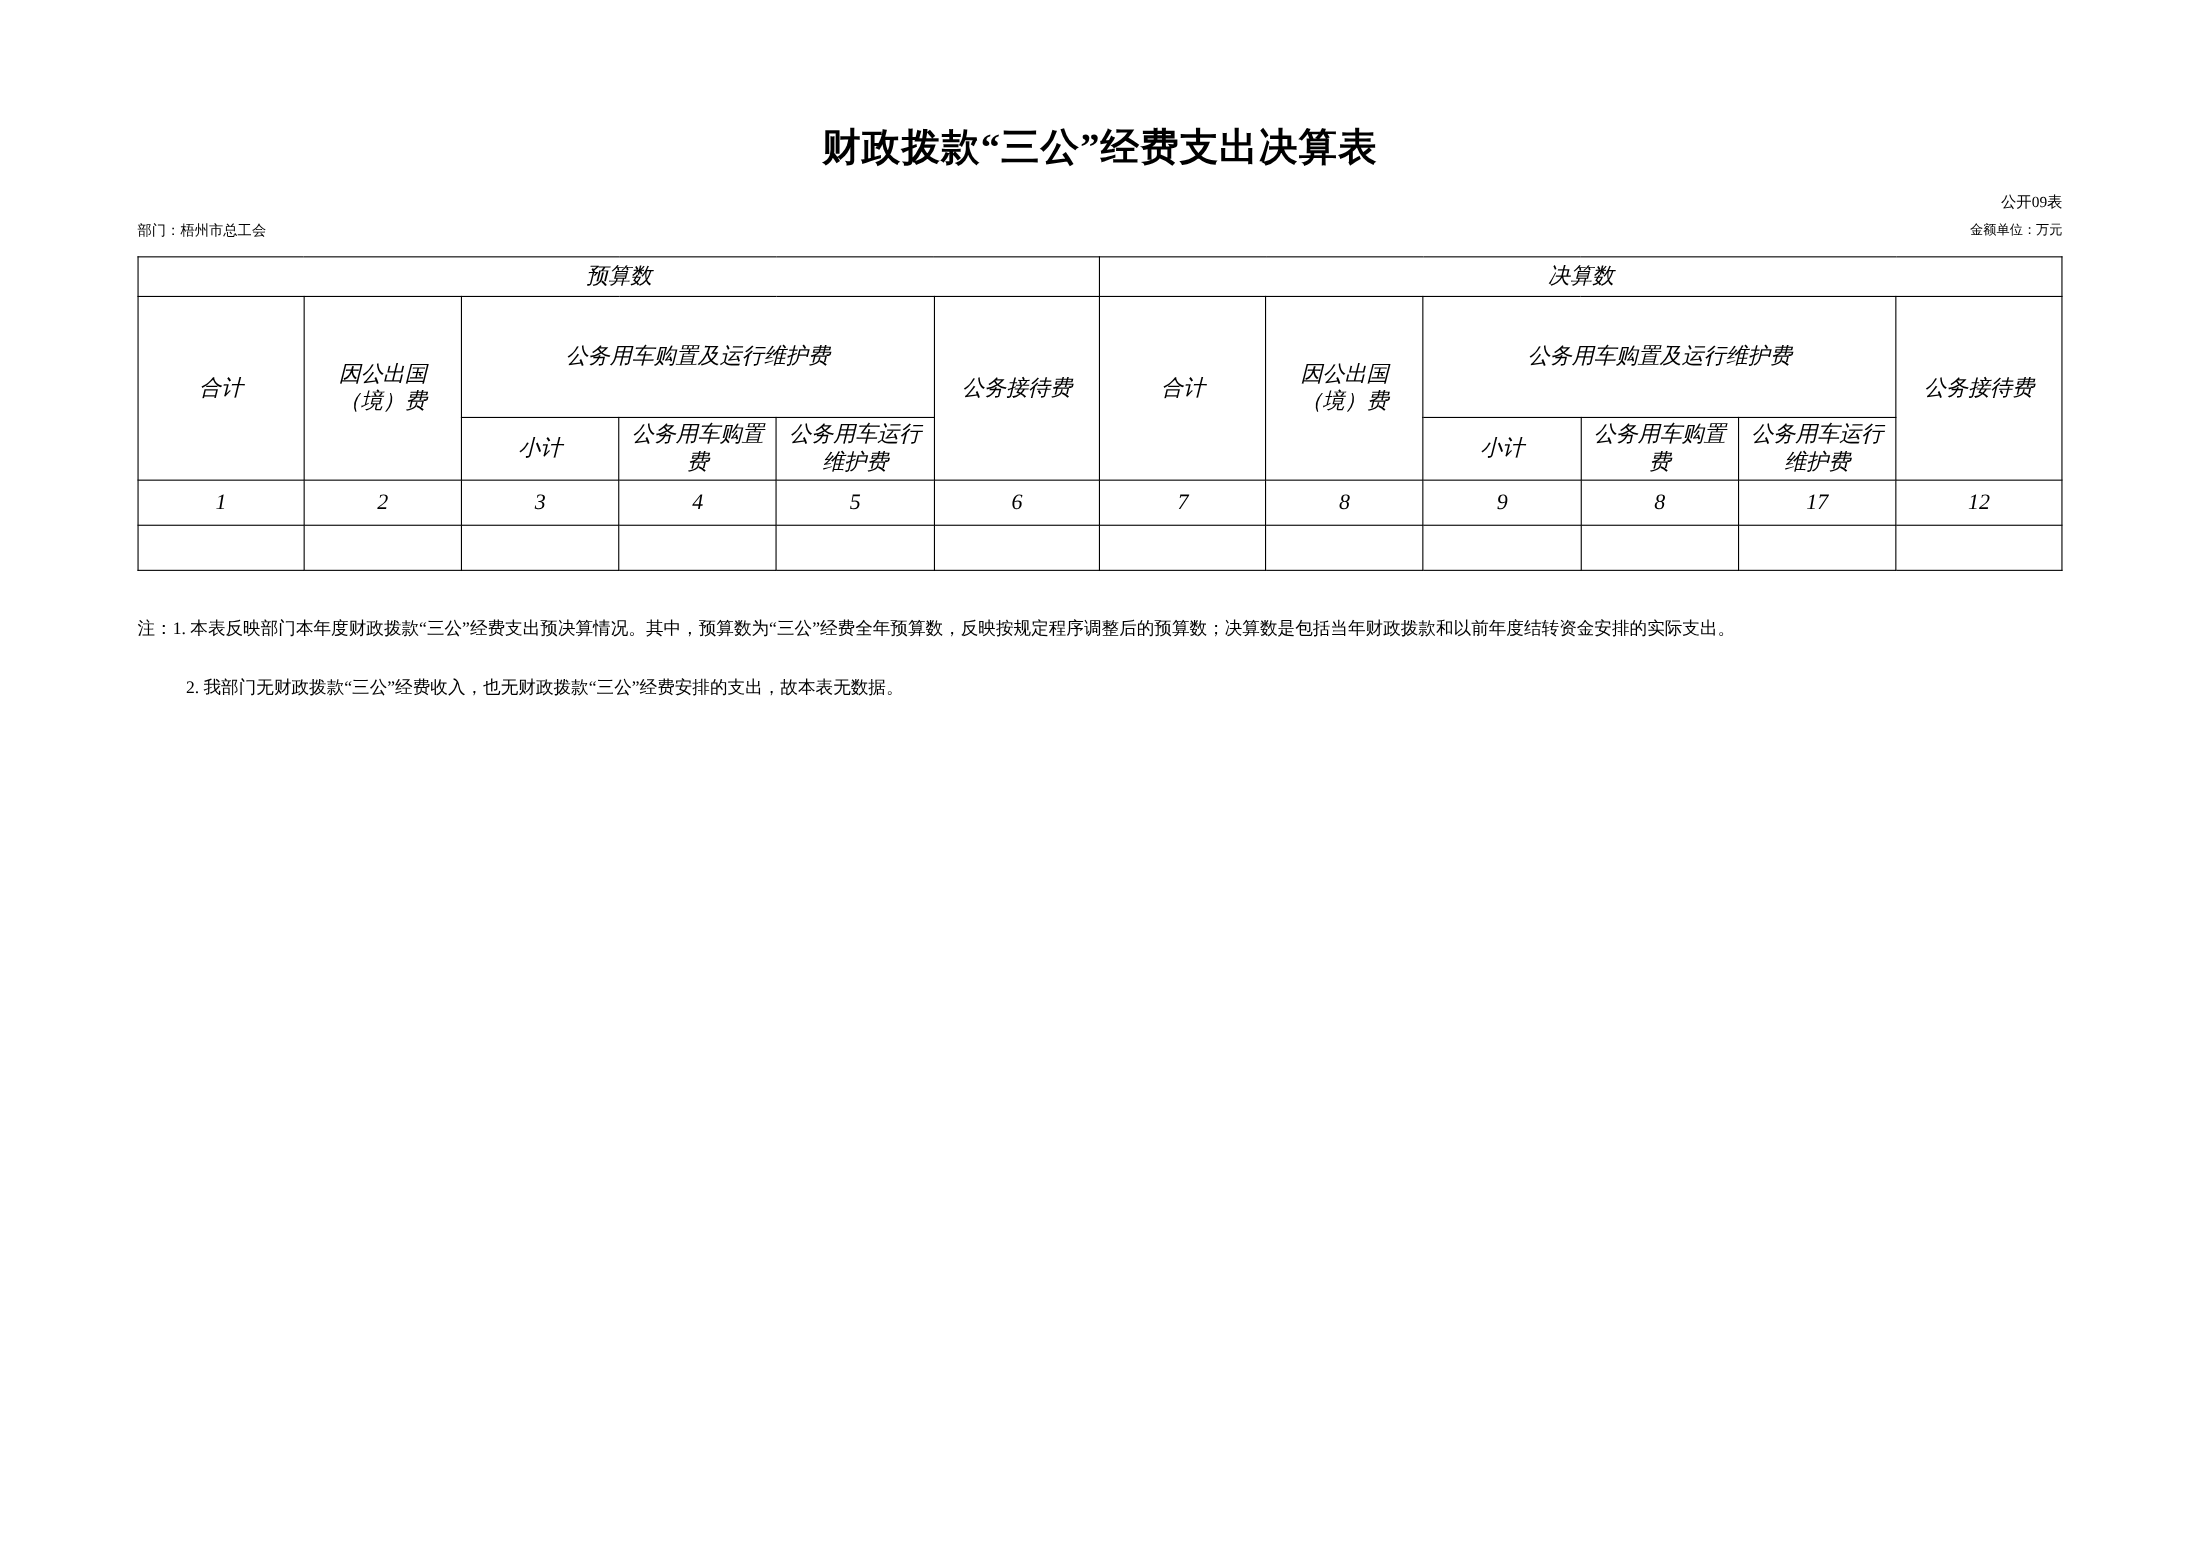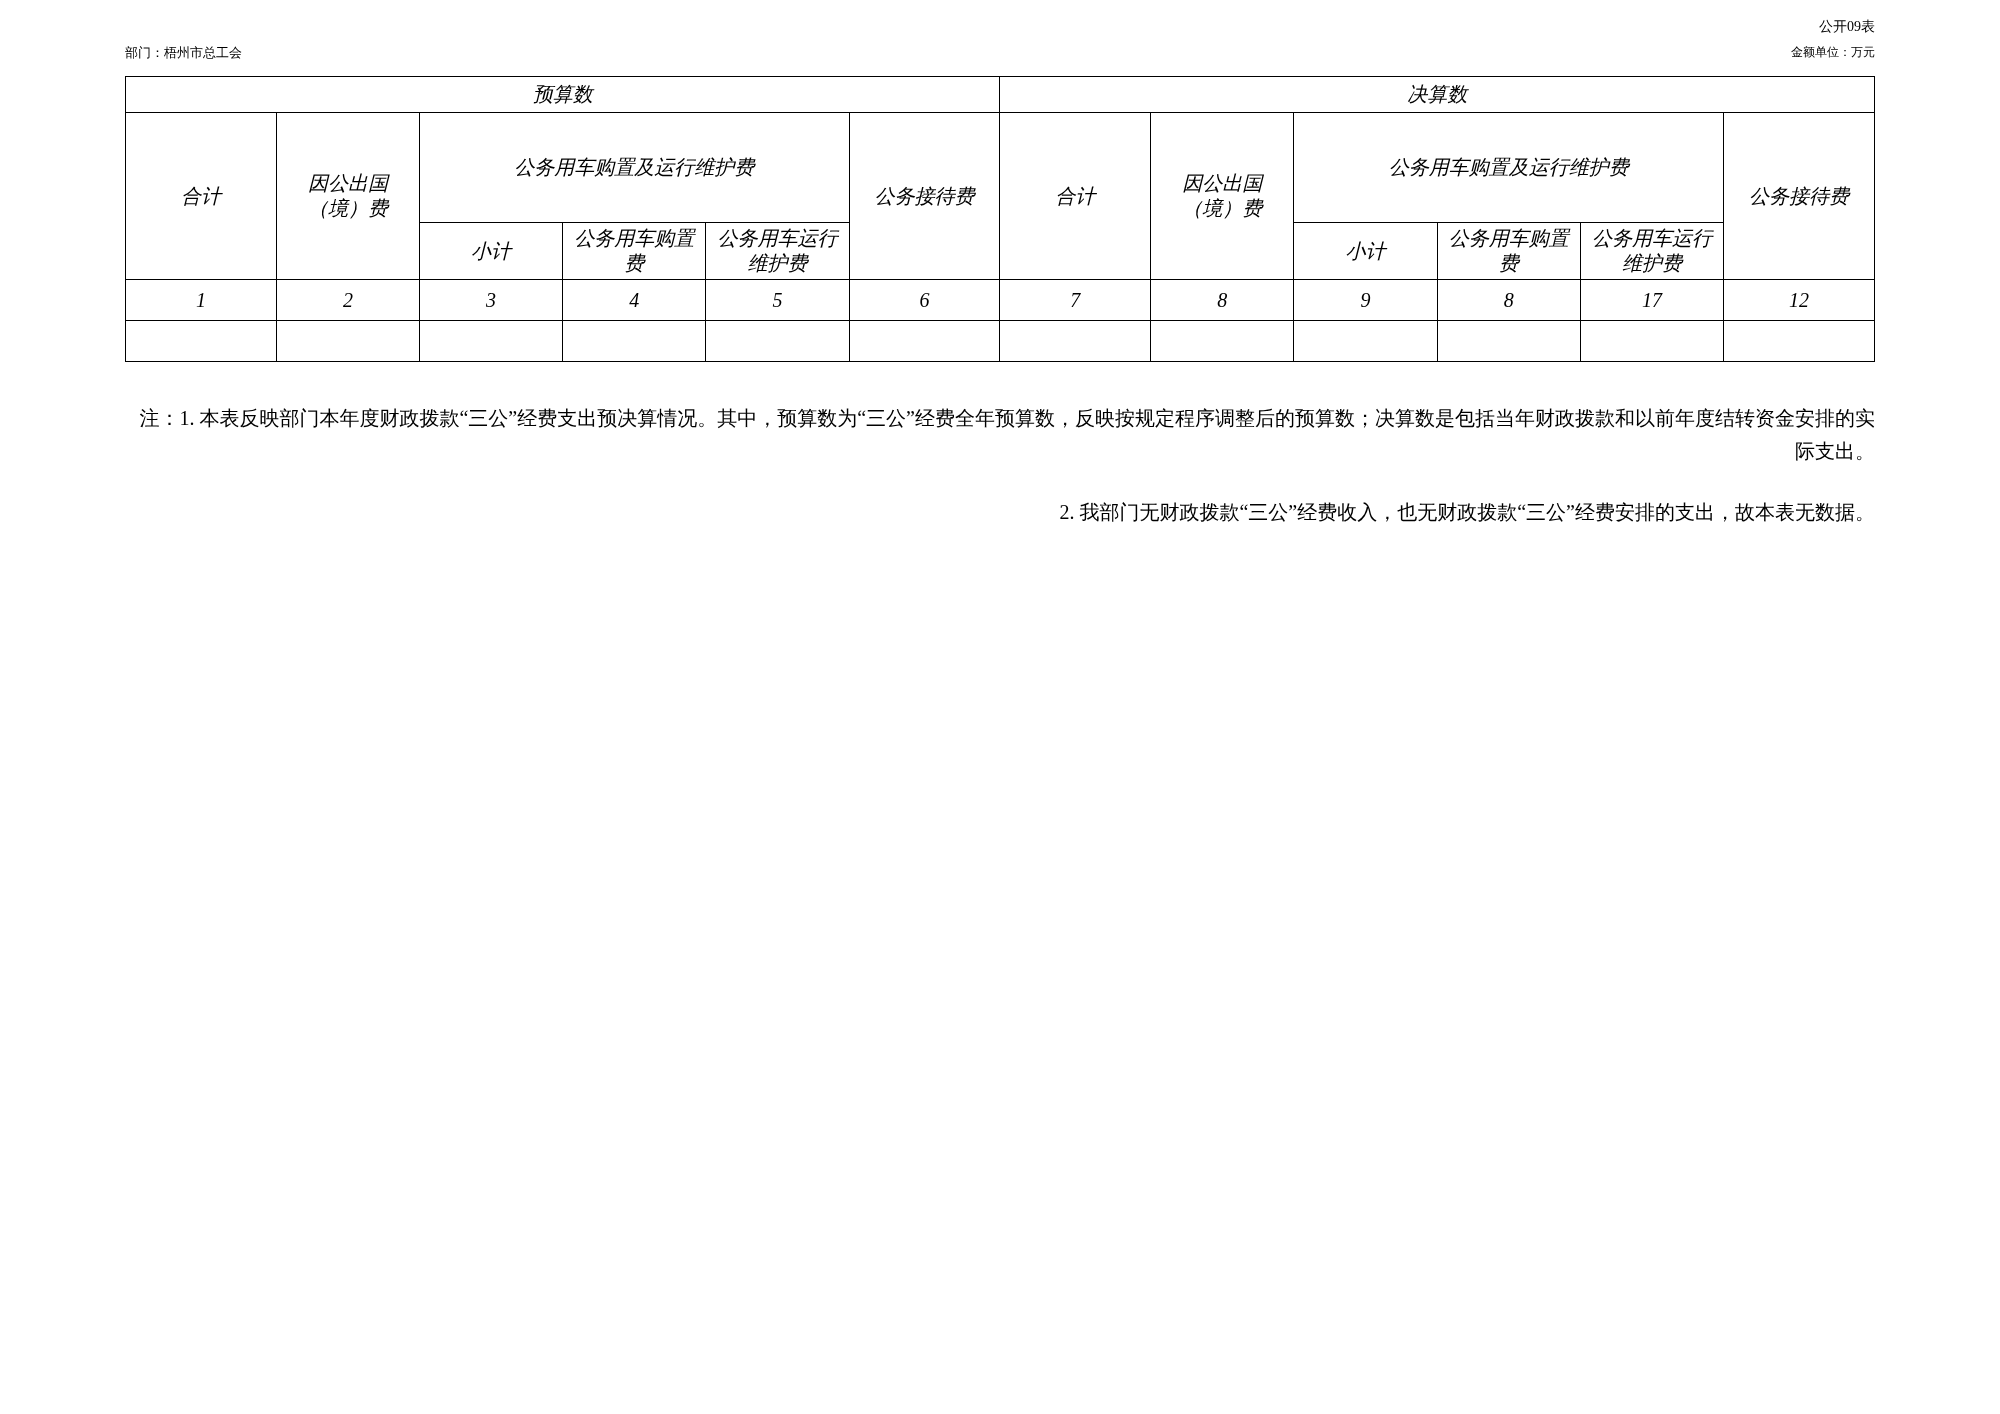--- a/index.html
+++ b/index.html
@@ -88,38 +88,38 @@
     height: 34px;
     font-size: 19px;
   }
   .data-row td {
     height: 34px;
   }
   .notes {
     width: 1750px;
     margin: 0 auto;
     margin-top: 40px;
-    font-size: 20px;
+    font-size: 16px;
     line-height: 1.65;
-    text-align: right;
   }
   .note-line1 {
     text-indent: 0;
     padding-left: 0;
   }
   .note-line2 {
     margin-top: 28px;
     padding-left: 44px;
   }
 </style>
 </head>
 <body>
 
 <div class="page">
 
+  <h1 class="doc-title">财政拨款“三公”经费支出决算表</h1>
 
   <div class="meta-row">
     <div class="meta-right-top">公开09表</div>
     <div class="meta-left">部门：梧州市总工会</div>
     <div class="meta-right-bottom">金额单位：万元</div>
   </div>
 
   <div class="table-wrap">
     <table class="main">
       <colgroup>

